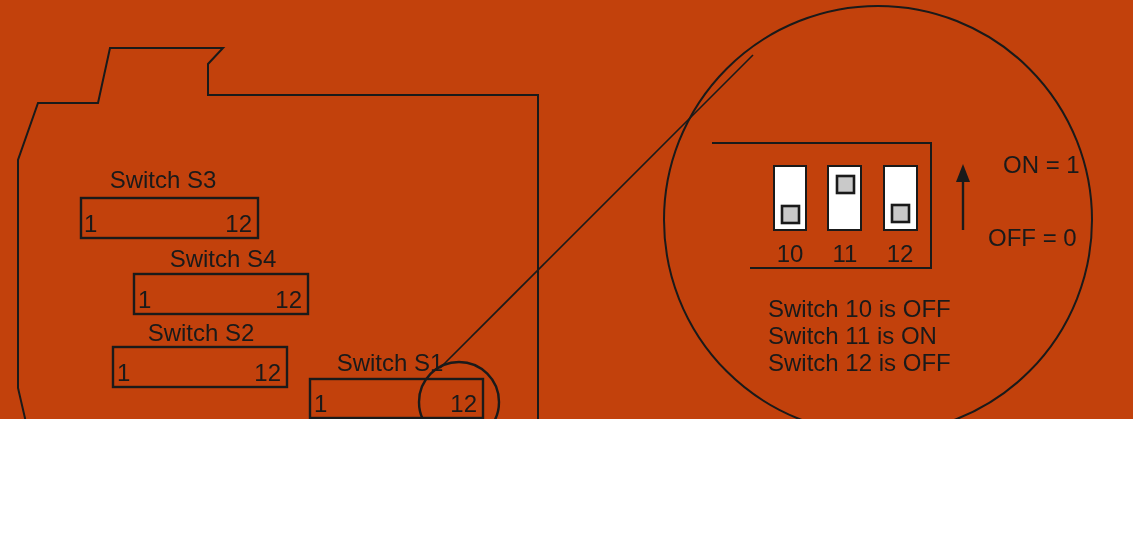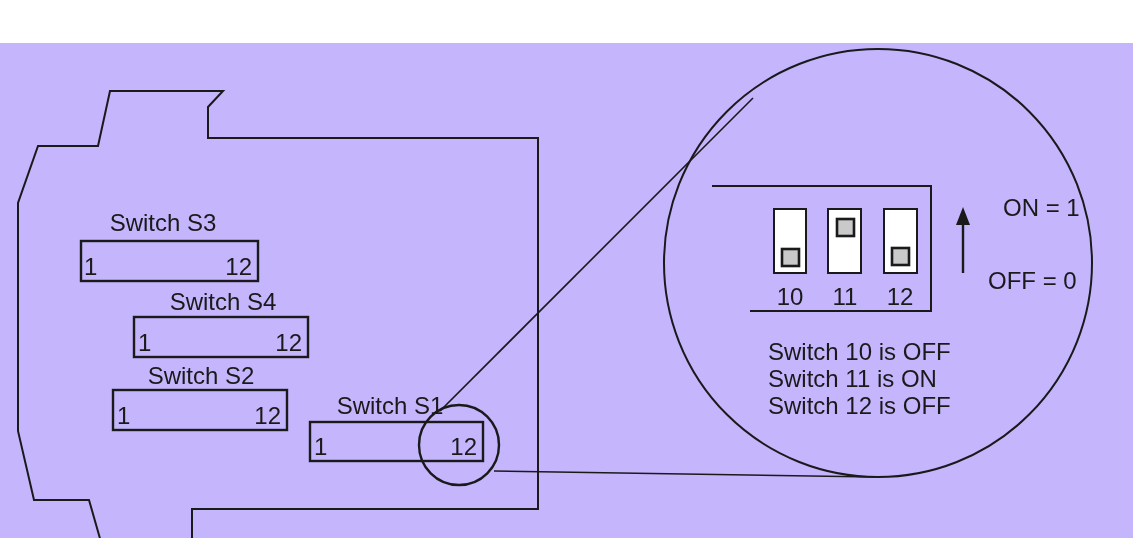--- a/index.html
+++ b/index.html
@@ -1,23 +1,22 @@
 <!DOCTYPE html>
 <html><head>
 <meta charset="utf-8">
 <style>
   html, body { margin: 0; padding: 0; background: #ffffff; }
   .canvas {
     position: relative;
     width: 1133px;
-    height: 496px;
-    background: #c4b5fd;
+    height: 419px;
+    background: #c2410c;
     font-family: "Liberation Sans", sans-serif;
     overflow: hidden;
-    margin-top: 43px;
   }
   svg { display: block; }
   .stroke  { stroke: #1a1a1a; fill: none; }
   .w15 { stroke-width: 1.6; }
   .w2  { stroke-width: 2; }
   .w25 { stroke-width: 2.4; }
   .t {
     font-family: "Liberation Sans", sans-serif;
     font-size: 24px;
     fill: #1a1a1a;

